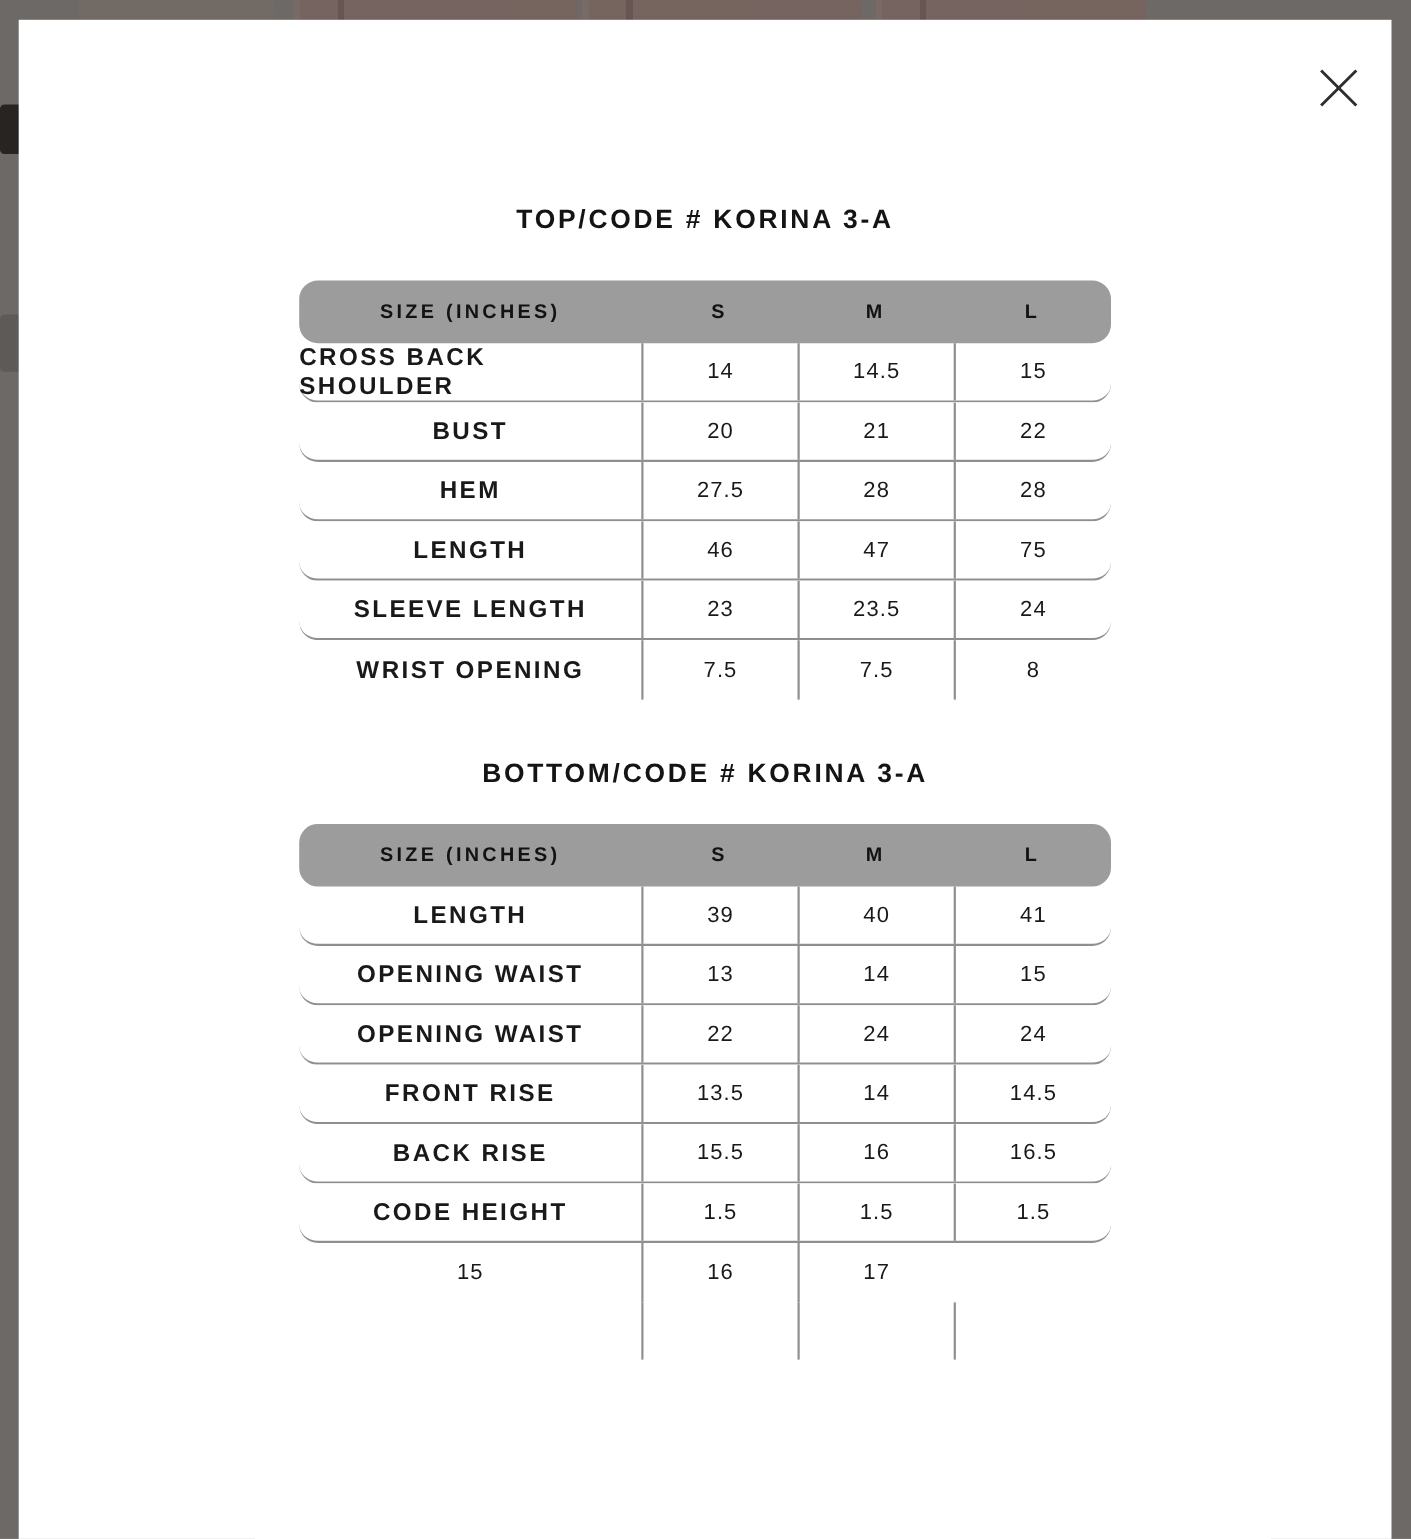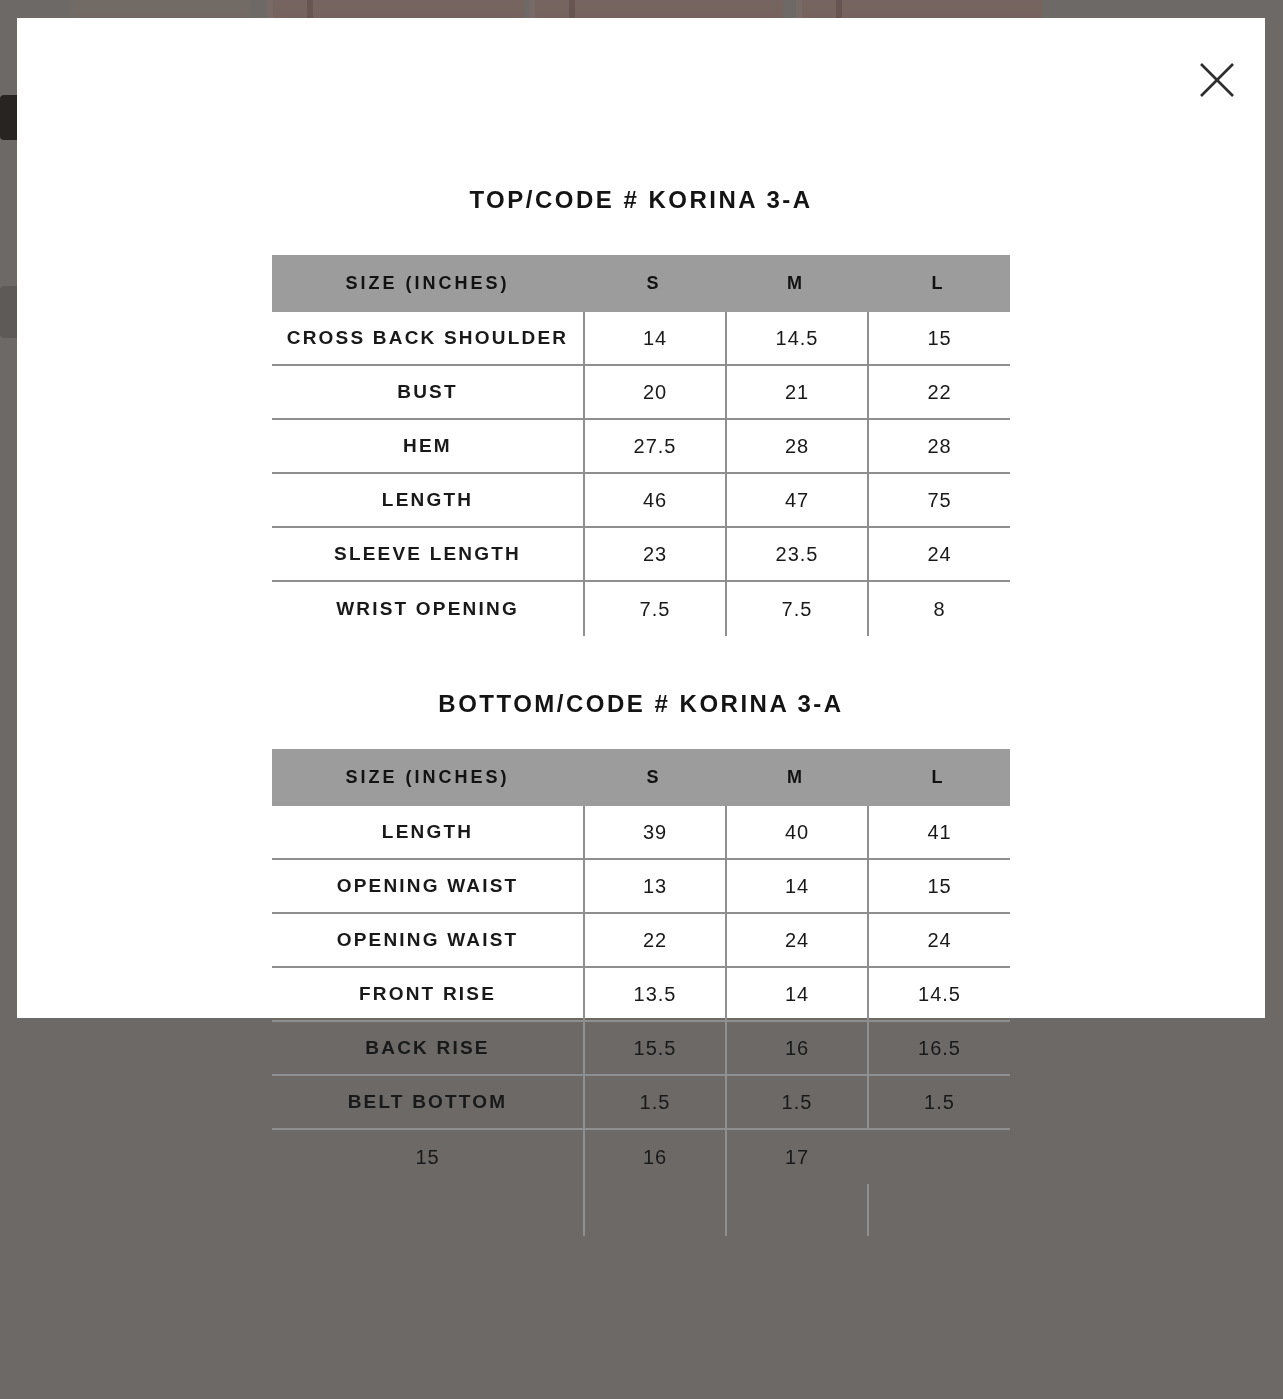--- a/index.html
+++ b/index.html
@@ -31,21 +31,21 @@
   .bg-card.c3 { left: 529px; width: 254px; }
   .bg-card.c4 { left: 796px; width: 246px; }
   .bg-blob { position: absolute; left: 0; width: 22px; border-radius: 4px; }
   .bg-blob.dark  { top: 95px;  height: 45px; background: #4a443f; }
   .bg-blob.light { top: 286px; height: 52px; background: #b9b3ad; }
   .scrim { position: absolute; inset: 0; background: rgba(10,8,7,0.52); }
 
   
   .modal {
     position: absolute; left: 17px; top: 18px;
-    width: 1248px; height: 1000px;
+    width: 1248px; height: 1381px;
     background: #ffffff;
   }
   .close-btn {
     position: absolute; top: 36px; right: 22px;
     width: 52px; height: 52px;
     background: none; border: none; padding: 6px; cursor: pointer;
   }
   .close-btn svg { display: block; width: 40px; height: 40px; }
 
   .content { width: 738px; margin: 0 auto; padding-top: 168px; }
@@ -56,38 +56,39 @@
     letter-spacing: 2.5px;
     text-align: center; line-height: 28px;
     color: var(--ink);
   }
   .section-2 .table-title { margin-top: 54px; margin-bottom: 31px; }
 
   .size-table { width: 738px; }
   .thead, .tr {
     display: grid;
     grid-template-columns: 311px 142px 142px 143px;
+    border-radius: 17px;
   }
   .thead {
     height: 57px; background: var(--header_bg);
     align-items: center;
   }
   .th {
     text-align: center;
     font-size: 18px; font-weight: 700; letter-spacing: 3px;
     color: #121212;
   }
   .tr { height: 54px; border-bottom: 2px solid var(--line); }
   .tr:last-child { border-bottom: none; }
   .td {
     display: flex; align-items: center; justify-content: center;
     font-size: 20px; letter-spacing: 1px; color: #191919;
   }
   .td + .td { border-left: 2px solid var(--line); }
-  .td.label { font-weight: 700; font-size: 19px; letter-spacing: 2.2px; }
+  .td.label { font-weight: 700; font-size: 22px; letter-spacing: 2.2px; }
   .tr.tail { height: 52px; }
 </style>
 </head>
 <body>
 
 <div class="backdrop">
   <div class="bg-card c1"></div>
   <div class="bg-card c2"></div>
   <div class="bg-card c3"></div>
   <div class="bg-card c4"></div>
@@ -187,21 +188,21 @@
             <div class="td">14</div>
             <div class="td">14.5</div>
           </div>
           <div class="tr">
             <div class="td label">BACK RISE</div>
             <div class="td">15.5</div>
             <div class="td">16</div>
             <div class="td">16.5</div>
           </div>
           <div class="tr">
-            <div class="td label">BELT BOTTOM</div>
+            <div class="td label">CODE HEIGHT</div>
             <div class="td">1.5</div>
             <div class="td">1.5</div>
             <div class="td">1.5</div>
           </div>
           <div class="tr">
             <div class="td">15</div>
             <div class="td">16</div>
             <div class="td">17</div>
           </div>
         </div>

